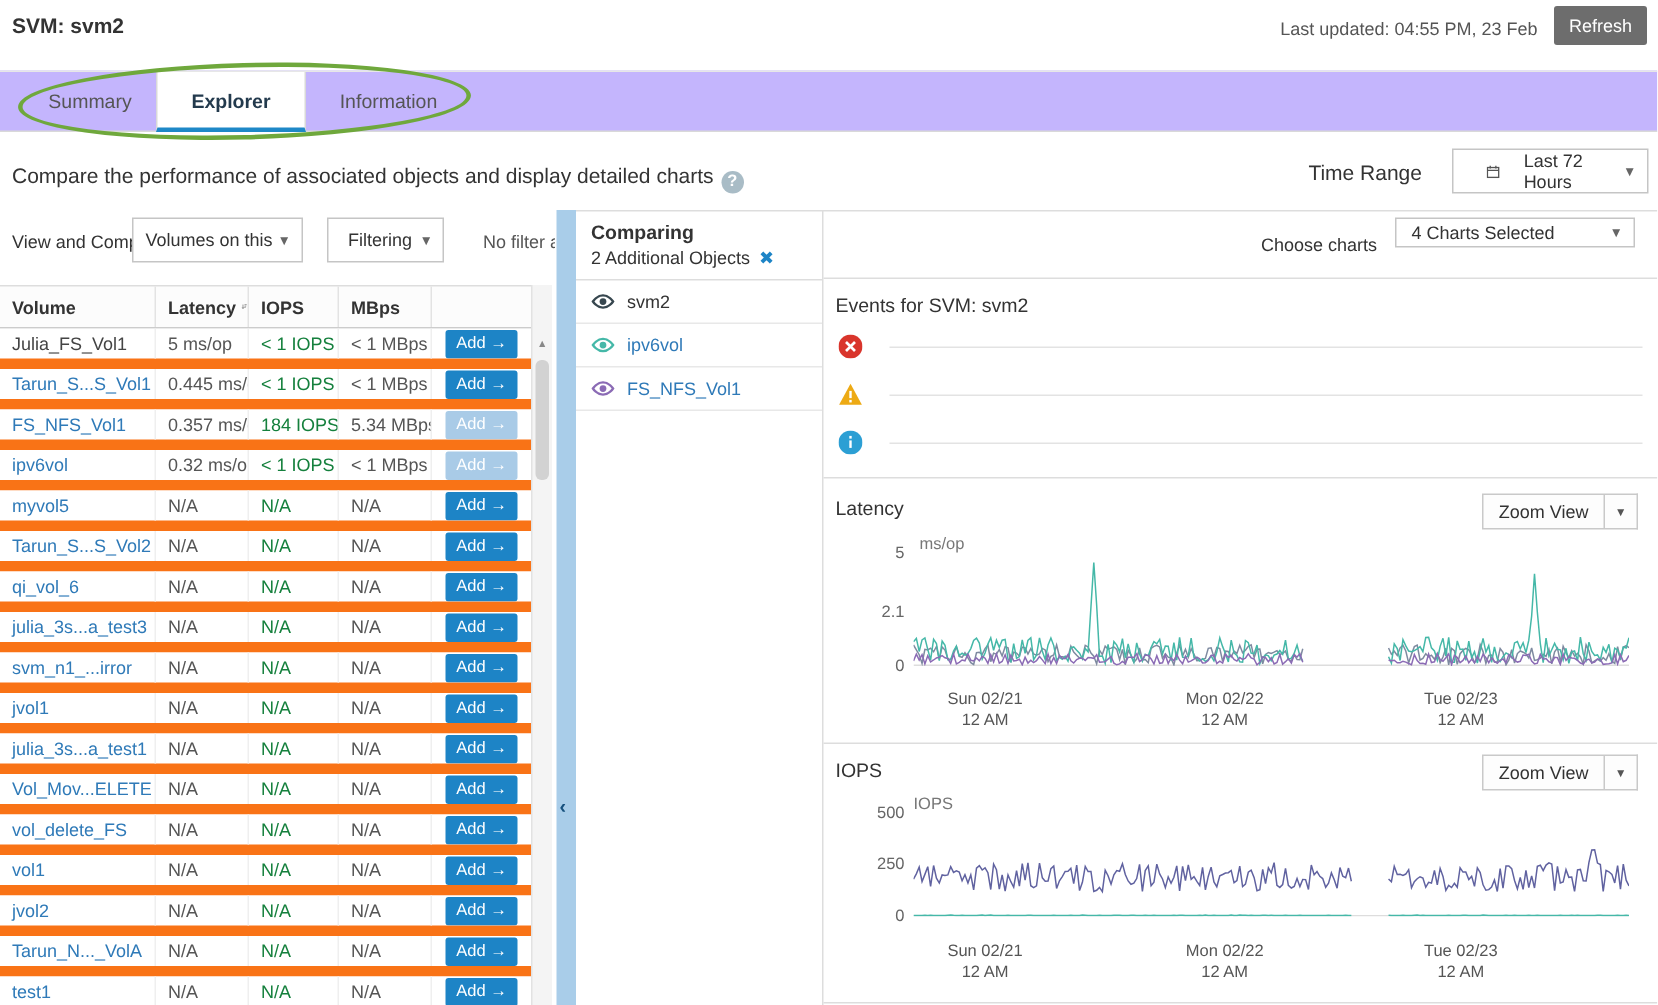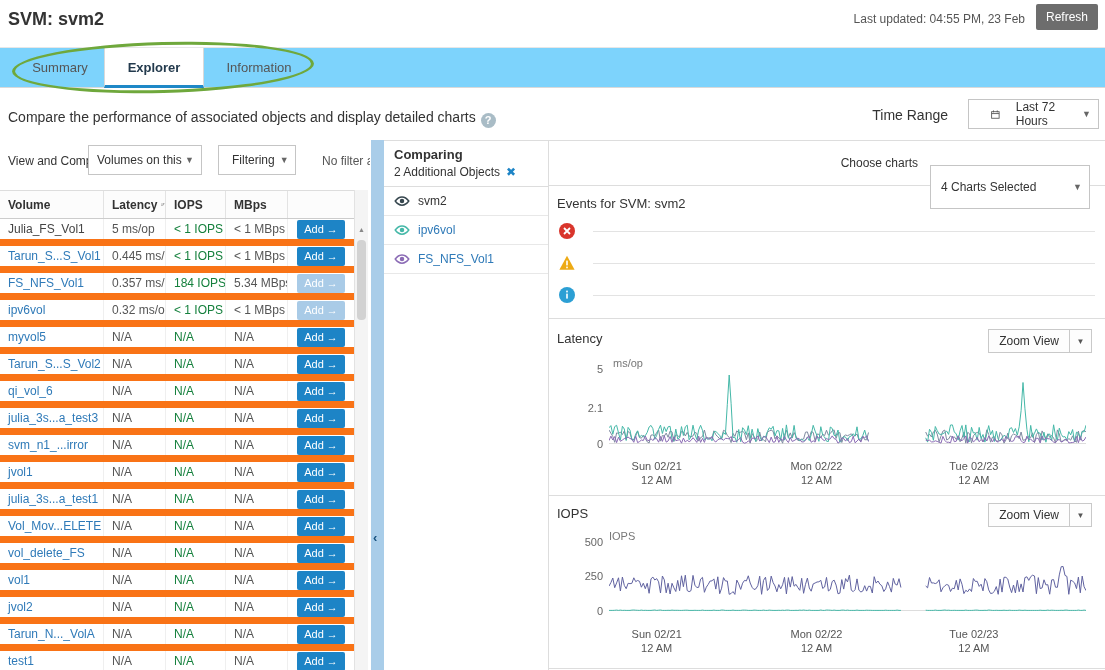--- a/index.html
+++ b/index.html
@@ -1,27 +1,27 @@
 <!DOCTYPE html>
 <html><head>
 <meta charset="utf-8">
 <style>
   * { margin:0; padding:0; box-sizing:border-box; }
   html,body { background:#fff; }
   .app { position:relative; width:1105px; height:670px; background:#fff; overflow:hidden;
          font-family:"Liberation Sans","DejaVu Sans",sans-serif; color:#333; }
 
   
-  .hdr-title { position:absolute; left:8px; top:9px; font-size:18px; font-weight:bold; }
+  .hdr-title { position:absolute; left:8px; top:9px; font-size:14px; font-weight:bold; }
   .hdr-updated { position:absolute; right:80px; top:12px; font-size:12px; color:#555; }
   .btn-refresh { position:absolute; right:7px; top:4px; height:26px; padding:0 10px; background:#6d6d6d;
                  color:#fff; font-size:12px; border:none; border-radius:2px; font-family:inherit; cursor:pointer; }
 
   
-  .tabstrip { position:absolute; left:0; top:47px; width:1105px; height:41px; background:#7dd3fc;
+  .tabstrip { position:absolute; left:0; top:47px; width:1105px; height:41px; background:#c4b5fd;
               border-top:1px solid #e7e7e7; border-bottom:1px solid #d9d9d9;text-decoration:underline; }
   .tab { position:absolute; top:0; height:40px; line-height:40px; text-align:center; font-size:13px; color:#555; cursor:pointer; }
   .tab-summary { left:16px; width:88px; }
   .tab-explorer { left:104px; width:100px; background:#fff; border-left:1px solid #d9d9d9; border-right:1px solid #d9d9d9;
                   border-bottom:3px solid #1e88c7; font-weight:bold; color:#233a4d; }
   .tab-information { left:204px; width:110px; }
   .annotation-ellipse { position:absolute; left:12px; top:42px; width:302px; height:51px; border:3px solid #6fa83c;
                         border-radius:50%; transform:rotate(-1.5deg); pointer-events:none; z-index:60; }
 
   
@@ -73,21 +73,21 @@
   .cmp-title { font-size:13px; font-weight:bold; }
   .cmp-sub { font-size:12px; margin-top:3px; display:flex; align-items:center; gap:6px; }
   .remove-all { color:#1d84c6; font-weight:bold; font-size:12px; cursor:pointer; }
   .cmp-item { height:29px; display:flex; align-items:center; gap:7px; padding-left:9px; border-bottom:1px solid #e8e8e8; font-size:12px; }
 
   
   .charts { position:absolute; left:548px; top:140px; width:557px; height:530px; border-left:1px solid #ddd;
             border-top:1px solid #ddd; background:#fff; }
   .charts-toolbar { position:absolute; left:0; top:0; width:100%; height:45px; border-bottom:1px solid #ddd; }
   .choose-label { position:absolute; right:187px; top:15px; font-size:12px; }
-  .dd-charts { right:15px; top:24px; width:160px; height:44px; padding-left:10px; }
+  .dd-charts { right:15px; top:4px; width:160px; height:20px; padding-left:10px; }
   .sec { position:absolute; left:0; width:100%; }
   .sec-events { top:45px; height:133px; border-bottom:1px solid #ddd; }
   .sec-title { position:absolute; left:8px; top:10px; font-size:13px; color:#333; }
   .evt-row-icon { position:absolute; left:10px; width:16px; height:16px; }
   .evt-track { position:absolute; left:44px; right:10px; height:1px; background:#e3e3e3; }
   .sec-latency { top:178px; height:177px; border-bottom:1px solid #ddd; }
   .sec-iops { top:355px; height:173px; border-bottom:1px solid #ddd; }
   .zoom-group { position:absolute; right:13px; display:flex; }
   .zoom-btn { height:24px; padding:0 10px; border:1px solid #c9c9c9; background:#fdfdfd; font-size:12px;
               font-family:inherit; color:#333; cursor:pointer; }

